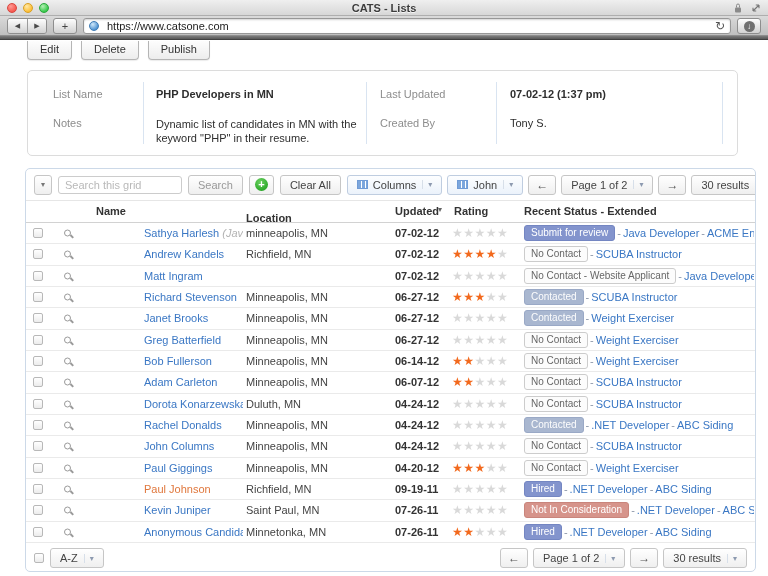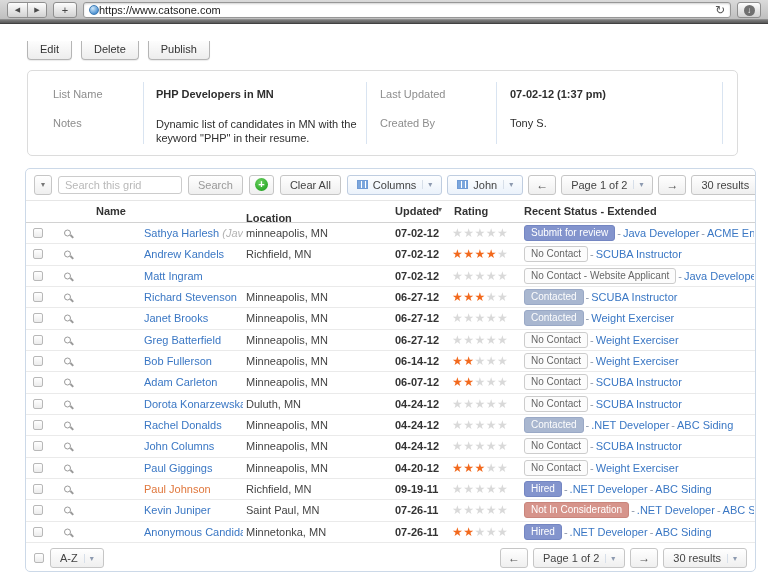--- a/index.html
+++ b/index.html
@@ -20,21 +20,21 @@
 
   .toolbar { height:20px; background:linear-gradient(#dadada,#bfbfbf); border-bottom:1px solid #8d8d8d;
     display:flex; align-items:center; gap:6px; padding:0 7px; }
   .segmented { display:flex; border:1px solid #8e8e8e; border-radius:3px; overflow:hidden; height:16px; }
   .seg-btn { width:19px; background:linear-gradient(#fdfdfd,#d2d2d2); border:none; font-size:7px;
     color:#4a4a4a; cursor:default; line-height:14px; }
   .seg-btn + .seg-btn { border-left:1px solid #9b9b9b; }
   .chrome-btn { height:16px; min-width:24px; background:linear-gradient(#fdfdfd,#d2d2d2);
     border:1px solid #8e8e8e; border-radius:3px; font-size:11px; color:#444; line-height:12px; }
   .url-field { flex:1; height:16px; background:#fff; border:1px solid #979797; border-radius:3px;
-    box-shadow:inset 0 1px 2px rgba(0,0,0,.18); display:flex; align-items:center; gap:0; padding:0 5px; }
+    box-shadow:inset 0 1px 2px rgba(0,0,0,.18); display:flex; align-items:center; gap:8px; padding:0 5px; }
   .globe { width:10px; height:10px; border-radius:50%;
     background:radial-gradient(circle at 35% 30%, #cfe8fa, #4a8fd0 75%); border:1px solid #3f7cb5; flex:none; }
   .url-text { font-size:11px; color:#1c1c1c; flex:1; white-space:nowrap; overflow:hidden; }
   .refresh-glyph { font-size:12px; color:#555; line-height:10px; }
   .dl-circle { display:inline-block; width:11px; height:11px; border-radius:50%; background:#707070;
     color:#fff; font-size:8px; line-height:11px; text-align:center; vertical-align:middle; }
   .chrome-edge { height:4px; background:linear-gradient(#7c7c7c,#575757); border-bottom:1px solid #414141; }
 
   
   .action-tabs { position:absolute; left:27px; top:41px; display:flex; gap:9px; }
@@ -111,20 +111,41 @@
   .status-link { color:#3a77c4; text-decoration:none; }
 
   .grid-footer { height:30px; flex:none; display:flex; align-items:center; gap:6px; padding:0 8px; }
   .footer-right { margin-left:auto; display:flex; align-items:center; gap:5px; }
 </style>
 </head>
 <body>
 
 <div class="screen">
 
+  <div class="titlebar">
+    <div class="traffic">
+      <span class="light red"></span>
+      <span class="light yellow"></span>
+      <span class="light green"></span>
+    </div>
+    <div class="title-text">CATS - Lists</div>
+    <div class="titlebar-right">
+      <span>
+        <svg width="8" height="10" viewBox="0 0 8 10">
+            <rect x="1" y="4.5" width="6" height="5" rx="1" fill="#8a8a8a"></rect>
+            <path d="M2.5 4.5 V2.6 a1.5 1.6 0 0 1 3 0 V4.5" fill="none" stroke="#8a8a8a" stroke-width="1"></path>
+          </svg>
+      </span>
+      <span>
+        <svg width="10" height="10" viewBox="0 0 10 10">
+            <path d="M2 8 L8 2 M8 2 h-3.2 M8 2 v3.2 M2 8 h3.2 M2 8 v-3.2" stroke="#767676" stroke-width="1.1" fill="none"></path>
+          </svg>
+      </span>
+    </div>
+  </div>
 
   <div class="toolbar">
     <div class="segmented">
       <button class="seg-btn">◀</button>
       <button class="seg-btn">▶</button>
     </div>
     <button class="chrome-btn">+</button>
     <div class="url-field">
       <span class="globe"></span>
       <span class="url-text">https://www.catsone.com</span>

